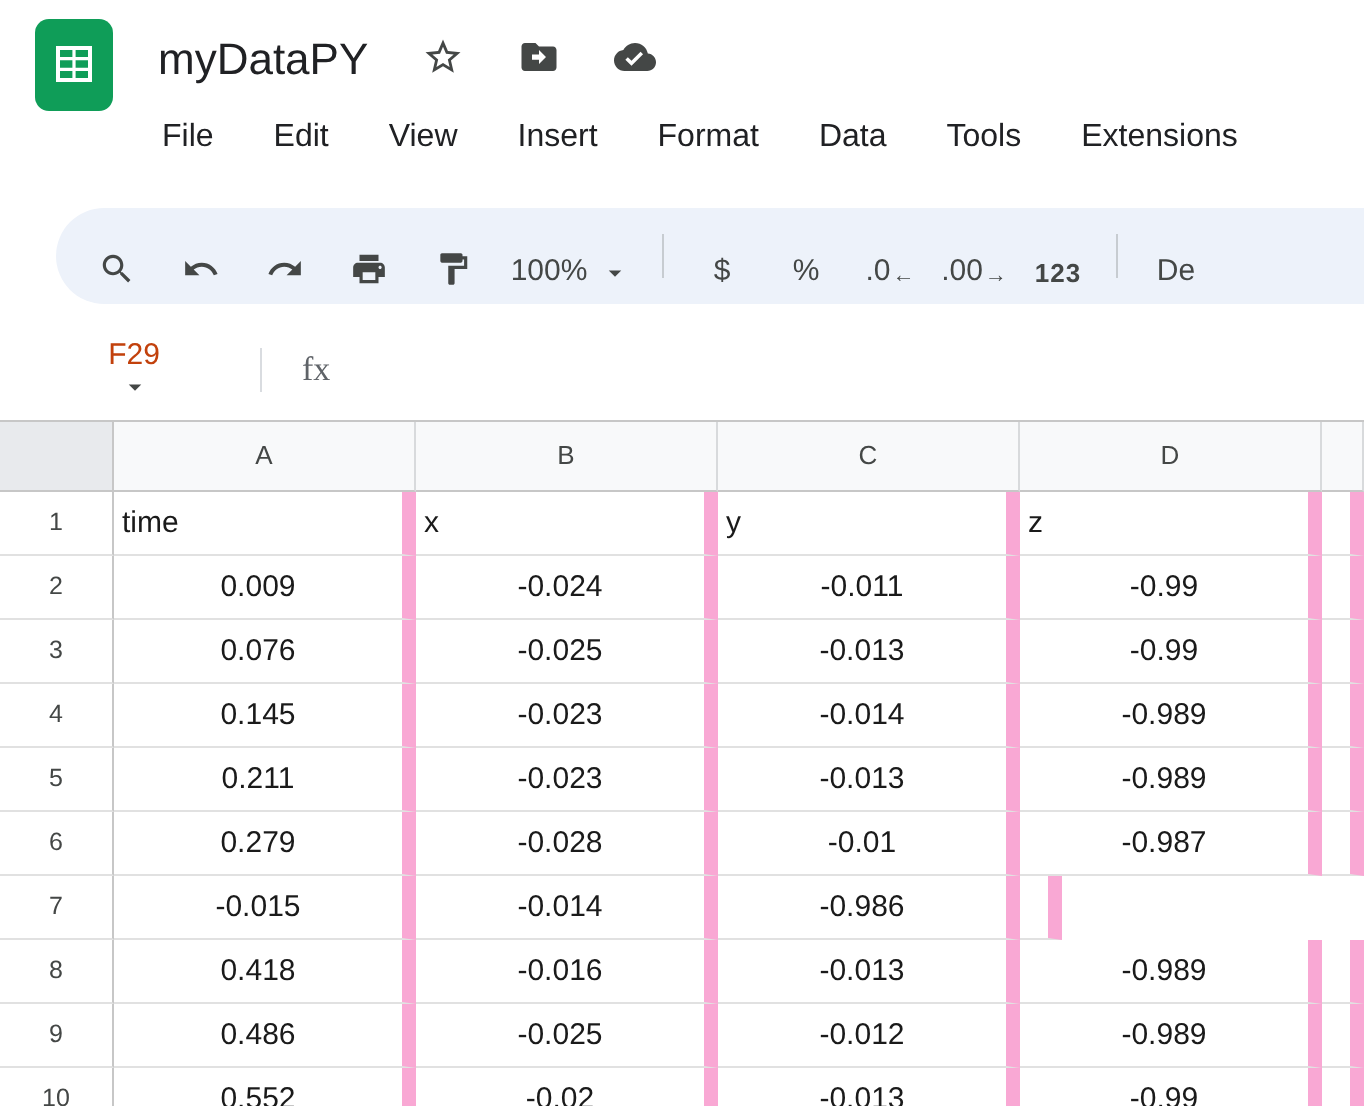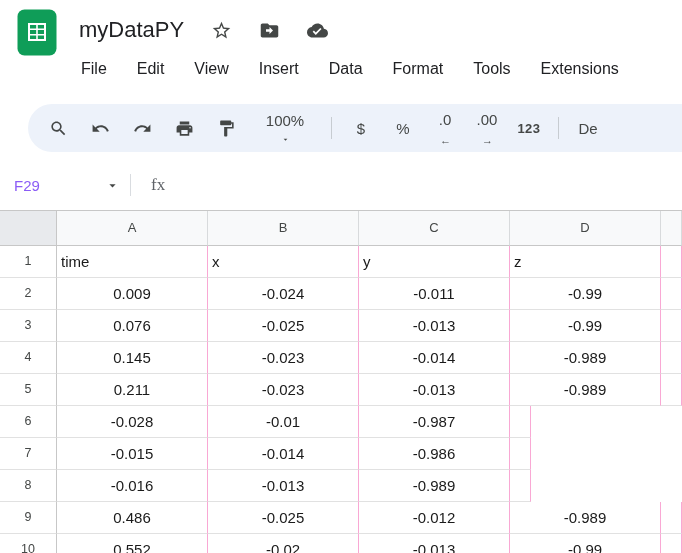--- a/index.html
+++ b/index.html
@@ -3,63 +3,63 @@
 <meta charset="utf-8">
 <style>
   * { margin:0; padding:0; box-sizing:border-box; }
   html,body { width:682px; height:553px; }
   body {
     position:relative; overflow:hidden; background:#fff;
     font-family:"Liberation Sans", sans-serif; color:#202124;
   }
   
   .sheets-logo { position:absolute; left:17px; top:9px; width:40px; height:47px; cursor:pointer; }
-  .title-row { position:absolute; left:79px; top:17px; display:flex; align-items:center; gap:26px; }
+  .title-row { position:absolute; left:79px; top:17px; display:flex; gap:26px; }
   .doc-title { font-size:22px; color:#202124; white-space:nowrap; }
   .t-icon { width:22px; height:22px; display:flex; align-items:center; justify-content:center; cursor:pointer; }
   .t-icon svg { width:21px; height:21px; fill:#444746; }
   
   .menubar { position:absolute; left:66px; top:56px; display:flex; white-space:nowrap; }
   .menu-item { font-size:16px; padding:4px 15px; border-radius:6px; cursor:pointer; color:#202124; }
   
   .toolbar {
     position:absolute; top:104px; left:28px; width:700px; height:48px;
     background:#EDF2FA; border-radius:24px;
     display:flex; align-items:center; padding:0 10px; gap:2px;
   }
-  .tb-btn { min-width:40px; height:32px; display:flex; align-items:center; justify-content:center;
-            border-radius:4px; cursor:pointer; color:#444746;flex-direction:column; }
+  .tb-btn { min-width:40px; height:32px; display:flex; align-items:flex-end; justify-content:center;
+            border-radius:4px; cursor:pointer; color:#444746; }
   .tb-btn svg { width:19px; height:19px; fill:#444746; }
   .tb-text { font-size:15px; color:#444746; }
   .zoom { min-width:74px; gap:6px; padding:0 6px; }
   .zoom .caret, .name-box .caret { width:15px; height:15px; fill:#444746; }
   .tb-divider { width:1px; height:22px; background:#C7CCD1; margin:0 7px; }
   .dec .mini { font-size:11px; margin-left:1px; margin-top:6px; }
   .nf { font-size:13px; font-weight:bold; letter-spacing:0.5px; }
   
   .formula-bar { position:absolute; top:160px; left:0; width:682px; height:50px;
                  display:flex; align-items:center; background:#fff; }
   .name-box { width:130px; display:flex; align-items:center; justify-content:space-between;
-              padding:0 10px 0 14px; font-size:15px; color:#8b5cf6; cursor:pointer; }
+              padding:0 10px 0 14px; font-size:15px; color:#c2410c; cursor:pointer;flex-direction:column; }
   .fb-divider { width:1px; height:22px; background:#D9DCE0; margin-right:20px; }
   .fx { font-family:"Liberation Serif", serif; font-size:17px; color:#5F6368; }
   .formula-input { flex:1; height:100%; cursor:text; }
   
   .grid { position:absolute; top:210px; left:0; width:682px; bottom:0; overflow:hidden; }
   .grid-header-row { display:flex; height:36px; background:#F8F9FA; border-top:1px solid #C7C7C7; }
   .corner { width:57px; flex:none; background:#E8EAED;
             border-right:1px solid #C7C7C7; border-bottom:1px solid #C7C7C7; cursor:pointer; }
   .col-head { width:151px; flex:none; text-align:center; line-height:34px; font-size:13px; color:#444746;
               border-right:1px solid #D8DADC; border-bottom:1px solid #C7C7C7; cursor:pointer; }
   .col-head:last-child { width:21px; }
   .grid-row { display:flex; height:32px; background:#fff; }
   .row-head { width:57px; flex:none; text-align:center; line-height:31px; font-size:12.5px; color:#444746;
               border-right:1px solid #C7C7C7; border-bottom:1px solid #E1E1E1; cursor:pointer; }
   .cell { width:151px; flex:none; line-height:31px; font-size:15px; color:#1a1a1a; padding:0 4px;
-          border-right:1px solid #f9a8d4; border-bottom:1px solid #E1E1E1;
+          border-right:7px solid #f9a8d4; border-bottom:1px solid #E1E1E1;
           white-space:nowrap; overflow:hidden; cursor:cell; }
   .cell:last-child { width:21px; }
   .cell.num { text-align:center; }
   .cell.text { text-align:left; }
 </style>
 </head>
 <body>
 
 <div class="sheets-logo">
   <svg viewBox="0 0 40 47">
@@ -87,22 +87,22 @@
         <path d="M19.35 10.04C18.67 6.59 15.64 4 12 4 9.11 4 6.6 5.64 5.35 8.04 2.34 8.36 0 10.91 0 14c0 3.31 2.69 6 6 6h13c2.76 0 5-2.24 5-5 0-2.64-2.05-4.78-4.65-4.96zM10 17l-3.5-3.5 1.41-1.41L10 14.17 15.18 9l1.41 1.41L10 17z"></path>
       </svg>
   </span>
 </div>
 
 <nav class="menubar">
   <span class="menu-item">File</span>
   <span class="menu-item">Edit</span>
   <span class="menu-item">View</span>
   <span class="menu-item">Insert</span>
+  <span class="menu-item">Format</span>
   <span class="menu-item">Data</span>
-  <span class="menu-item">Format</span>
   <span class="menu-item">Tools</span>
   <span class="menu-item">Extensions</span>
 </nav>
 
 <div class="toolbar">
   <div class="tb-btn">
     <svg viewBox="0 0 24 24">
         <path d="M15.5 14h-.79l-.28-.27C15.41 12.59 16 11.11 16 9.5 16 5.91 13.09 3 9.5 3S3 5.91 3 9.5 5.91 16 9.5 16c1.61 0 3.09-.59 4.23-1.57l.27.28v.79l5 4.99L20.49 19l-4.99-5zm-6 0C7.01 14 5 11.99 5 9.5S7.01 5 9.5 5 14 7.01 14 9.5 11.99 14 9.5 14z"></path>
       </svg>
   </div>
@@ -207,34 +207,36 @@
       <div class="grid-row">
         <div class="row-head">5</div>
         <div class="cell num">0.211</div>
         <div class="cell num">-0.023</div>
         <div class="cell num">-0.013</div>
         <div class="cell num">-0.989</div>
         <div class="cell num"></div>
       </div>
       <div class="grid-row">
         <div class="row-head">6</div>
+        <div class="cell num">0.279</div>
         <div class="cell num">-0.028</div>
         <div class="cell num">-0.01</div>
         <div class="cell num">-0.987</div>
         <div class="cell num"></div>
       </div>
       <div class="grid-row">
         <div class="row-head">7</div>
         <div class="cell num">-0.015</div>
         <div class="cell num">-0.014</div>
         <div class="cell num">-0.986</div>
         <div class="cell num"></div>
       </div>
       <div class="grid-row">
         <div class="row-head">8</div>
+        <div class="cell num">0.418</div>
         <div class="cell num">-0.016</div>
         <div class="cell num">-0.013</div>
         <div class="cell num">-0.989</div>
         <div class="cell num"></div>
       </div>
       <div class="grid-row">
         <div class="row-head">9</div>
         <div class="cell num">0.486</div>
         <div class="cell num">-0.025</div>
         <div class="cell num">-0.012</div>

